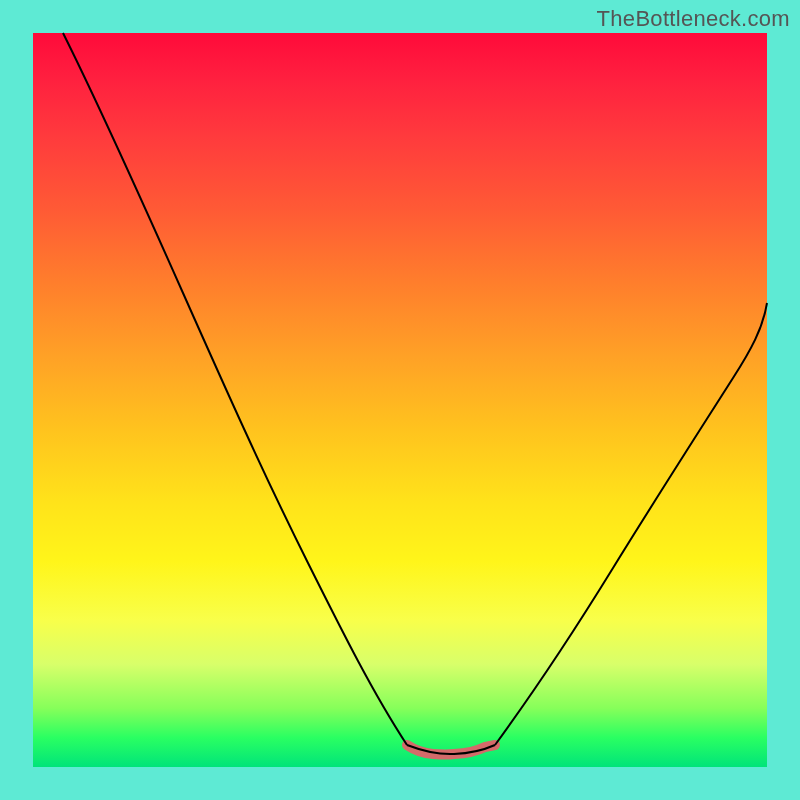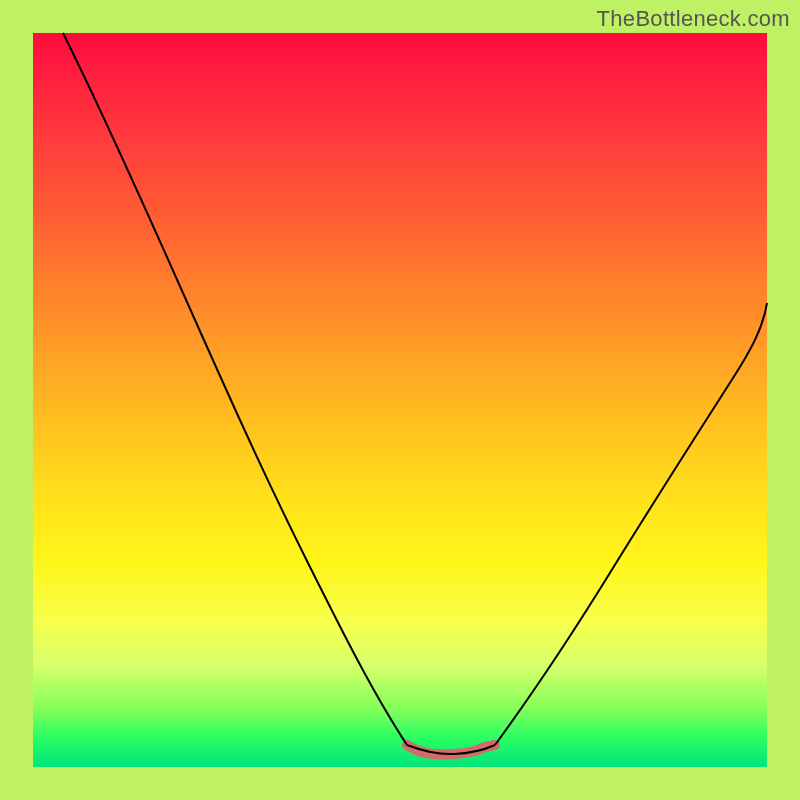--- a/index.html
+++ b/index.html
@@ -10,21 +10,21 @@
     background: #000;
     overflow: hidden;
     font-family: Arial, Helvetica, sans-serif;
   }
   .frame {
     position: absolute;
     left: 0;
     top: 0;
     width: 800px;
     height: 800px;
-    background: #bef264;
+    background: #5eead4;
   }
   .plot {
     position: absolute;
     left: 33px;
     top: 33px;
     width: 734px;
     height: 734px;
     
     background: linear-gradient(to bottom,
       #ff0a3a 0%,

